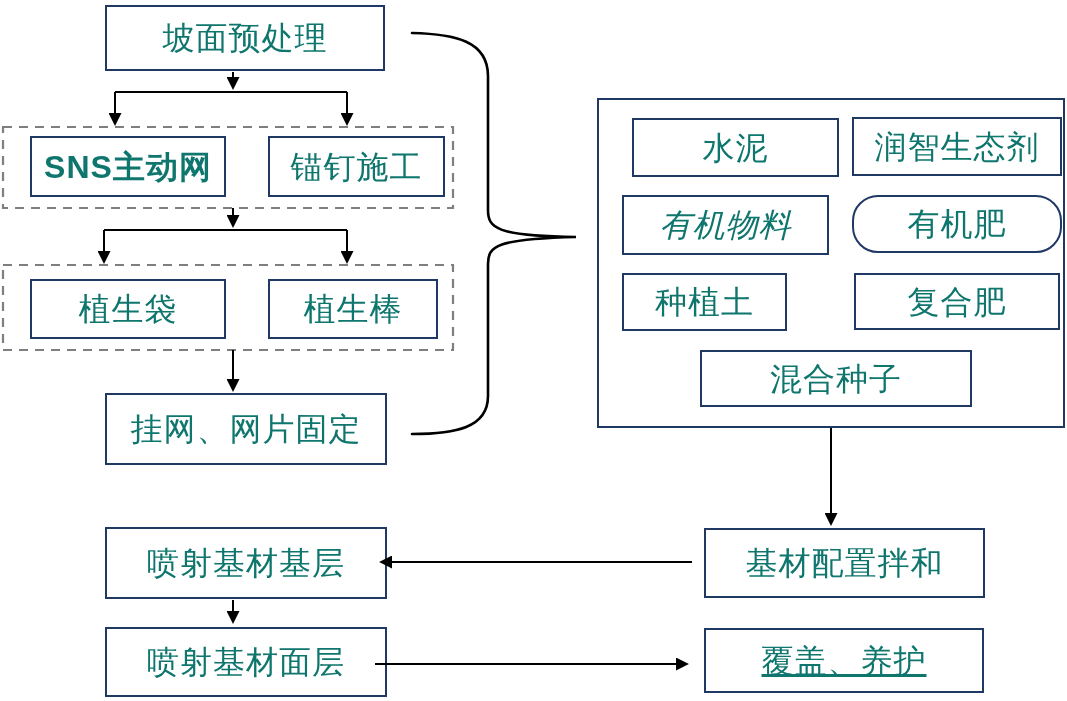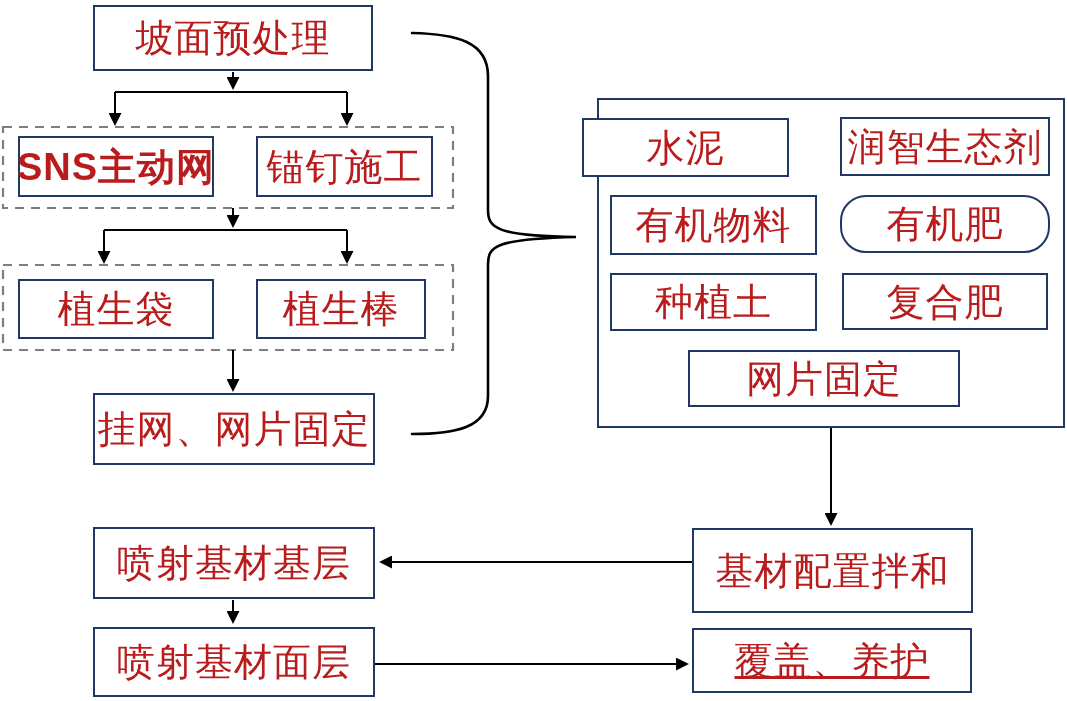--- a/index.html
+++ b/index.html
@@ -13,28 +13,29 @@
     width: 1067px;
     height: 701px;
     background: #ffffff;
     overflow: hidden;
   }
   .node {
     position: absolute;
     box-sizing: border-box;
     border: 2.5px solid #1F3864;
     background: #ffffff;
-    color: #b91c1c;
+    color: #0f766e;
     display: flex;
     align-items: center;
     justify-content: center;
-    font-size: 38px;
+    font-size: 32px;
     line-height: 1;
     white-space: nowrap;
     letter-spacing: 1px;
+    margin-left: 12px;
   }
   .groupbox {
     position: absolute;
     box-sizing: border-box;
     border: 2.5px solid #1F3864;
     background: #ffffff;
   }
   .connectors {
     position: absolute;
     left: 0;
@@ -56,35 +57,35 @@
   <div class="node" style="left:18px;  top:136px; width:196px; height:61px;font-weight:bold;">SNS主动网</div>
 
   <div class="node" style="left:18px;  top:279px; width:196px; height:60px;">植生袋</div>
 
   <div class="node" style="left:256px; top:136px; width:177px; height:61px;">锚钉施工</div>
 
   <div class="node" style="left:256px; top:279px; width:170px; height:60px;">植生棒</div>
 
   <div class="node" style="left:93px;  top:393px; width:282px; height:72px;">挂网、网片固定</div>
 
-  <div class="node" style="left:582px; top:118px; width:207px; height:59px;">水泥</div>
+  <div class="node" style="left:620px; top:118px; width:207px; height:59px;">水泥</div>
 
   <div class="node" style="left:840px; top:117px; width:210px; height:59px;">润智生态剂</div>
 
-  <div class="node" style="left:610px; top:195px; width:207px; height:60px;">有机物料</div>
+  <div class="node" style="left:610px; top:195px; width:207px; height:60px;font-style:italic;">有机物料</div>
 
   <div class="node" style="left:840px; top:195px; width:210px; height:58px;border-radius:26px;">有机肥</div>
 
-  <div class="node" style="left:610px; top:273px; width:207px; height:58px;">种植土</div>
+  <div class="node" style="left:610px; top:273px; width:165px; height:58px;">种植土</div>
 
   <div class="node" style="left:842px; top:273px; width:206px; height:57px;">复合肥</div>
 
-  <div class="node" style="left:688px; top:350px; width:272px; height:57px;">网片固定</div>
+  <div class="node" style="left:688px; top:350px; width:272px; height:57px;">混合种子</div>
 
-  <div class="node" style="left:692px; top:528px; width:281px; height:85px;">基材配置拌和</div>
+  <div class="node" style="left:692px; top:528px; width:281px; height:70px;">基材配置拌和</div>
 
   <div class="node" style="left:93px;  top:527px; width:282px; height:72px;">喷射基材基层</div>
 
   <div class="node" style="left:93px;  top:627px; width:282px; height:70px;">喷射基材面层</div>
 
   <div class="node" style="left:692px; top:628px; width:280px; height:65px;text-decoration:underline;">覆盖、养护</div>
 
   <svg class="connectors" viewBox="0 0 1067 701" xmlns="http://www.w3.org/2000/svg">
     <defs>
       <marker id="ah" viewBox="0 0 10 10" refX="8.5" refY="5" markerWidth="6.5" markerHeight="6.5" orient="auto-start-reverse">

